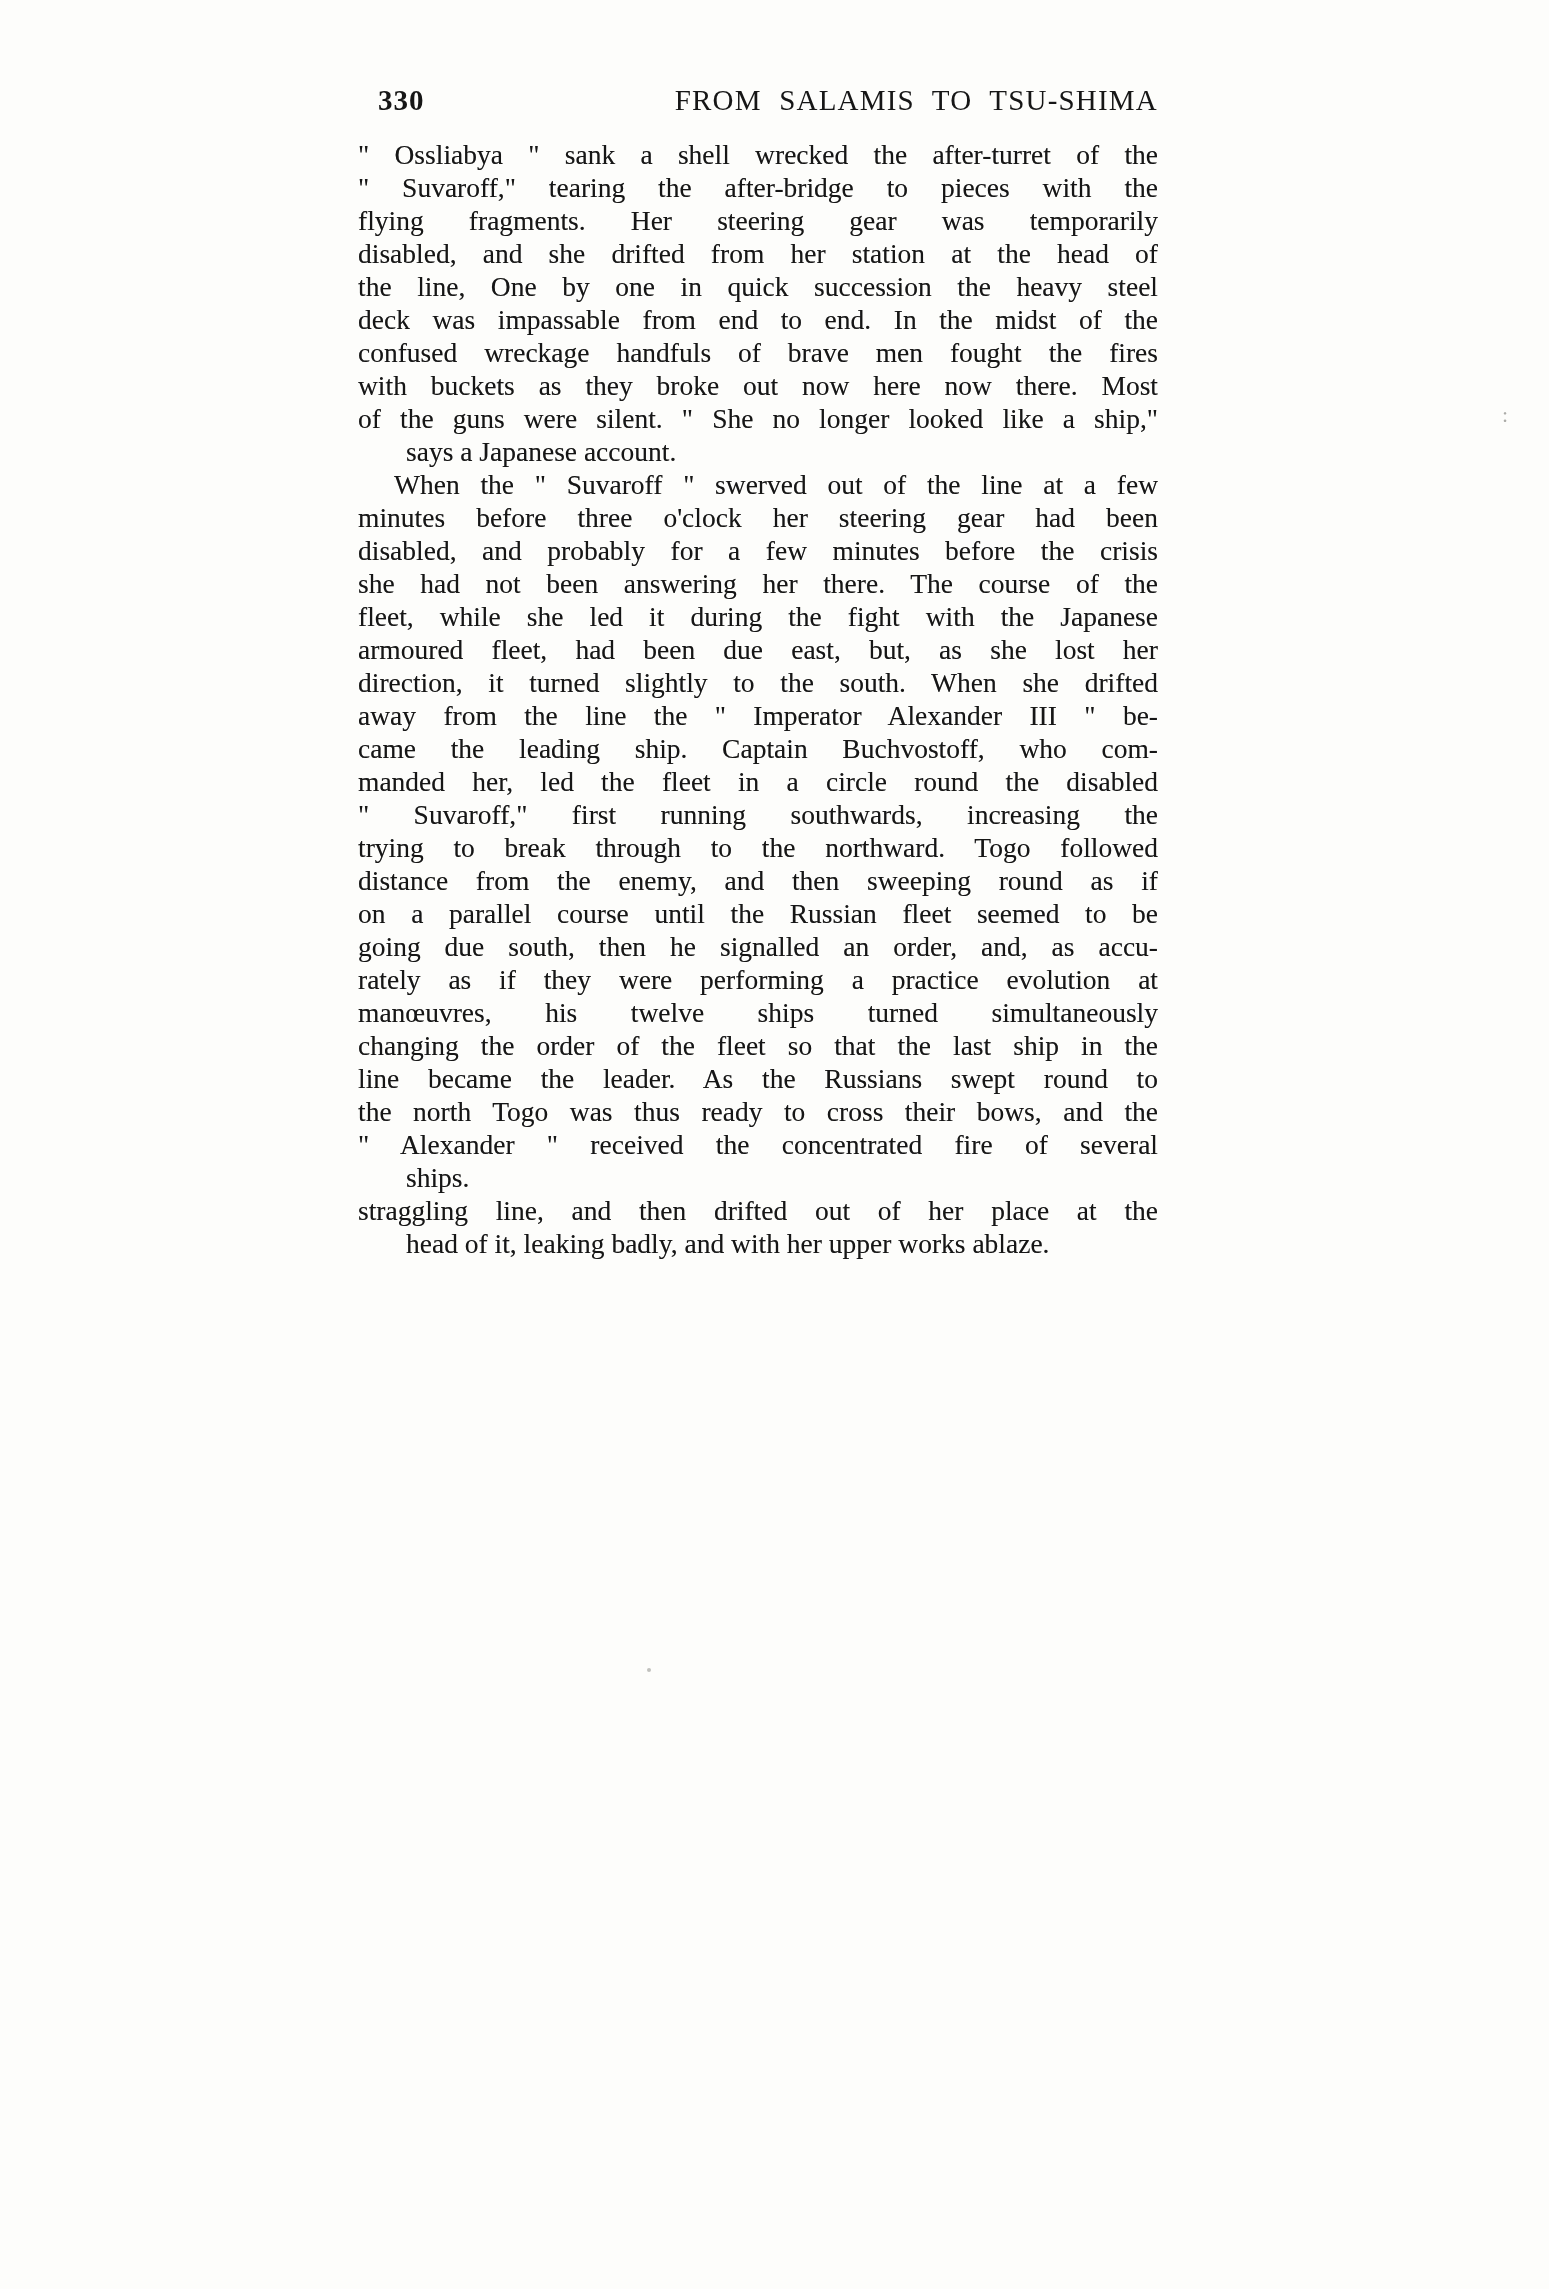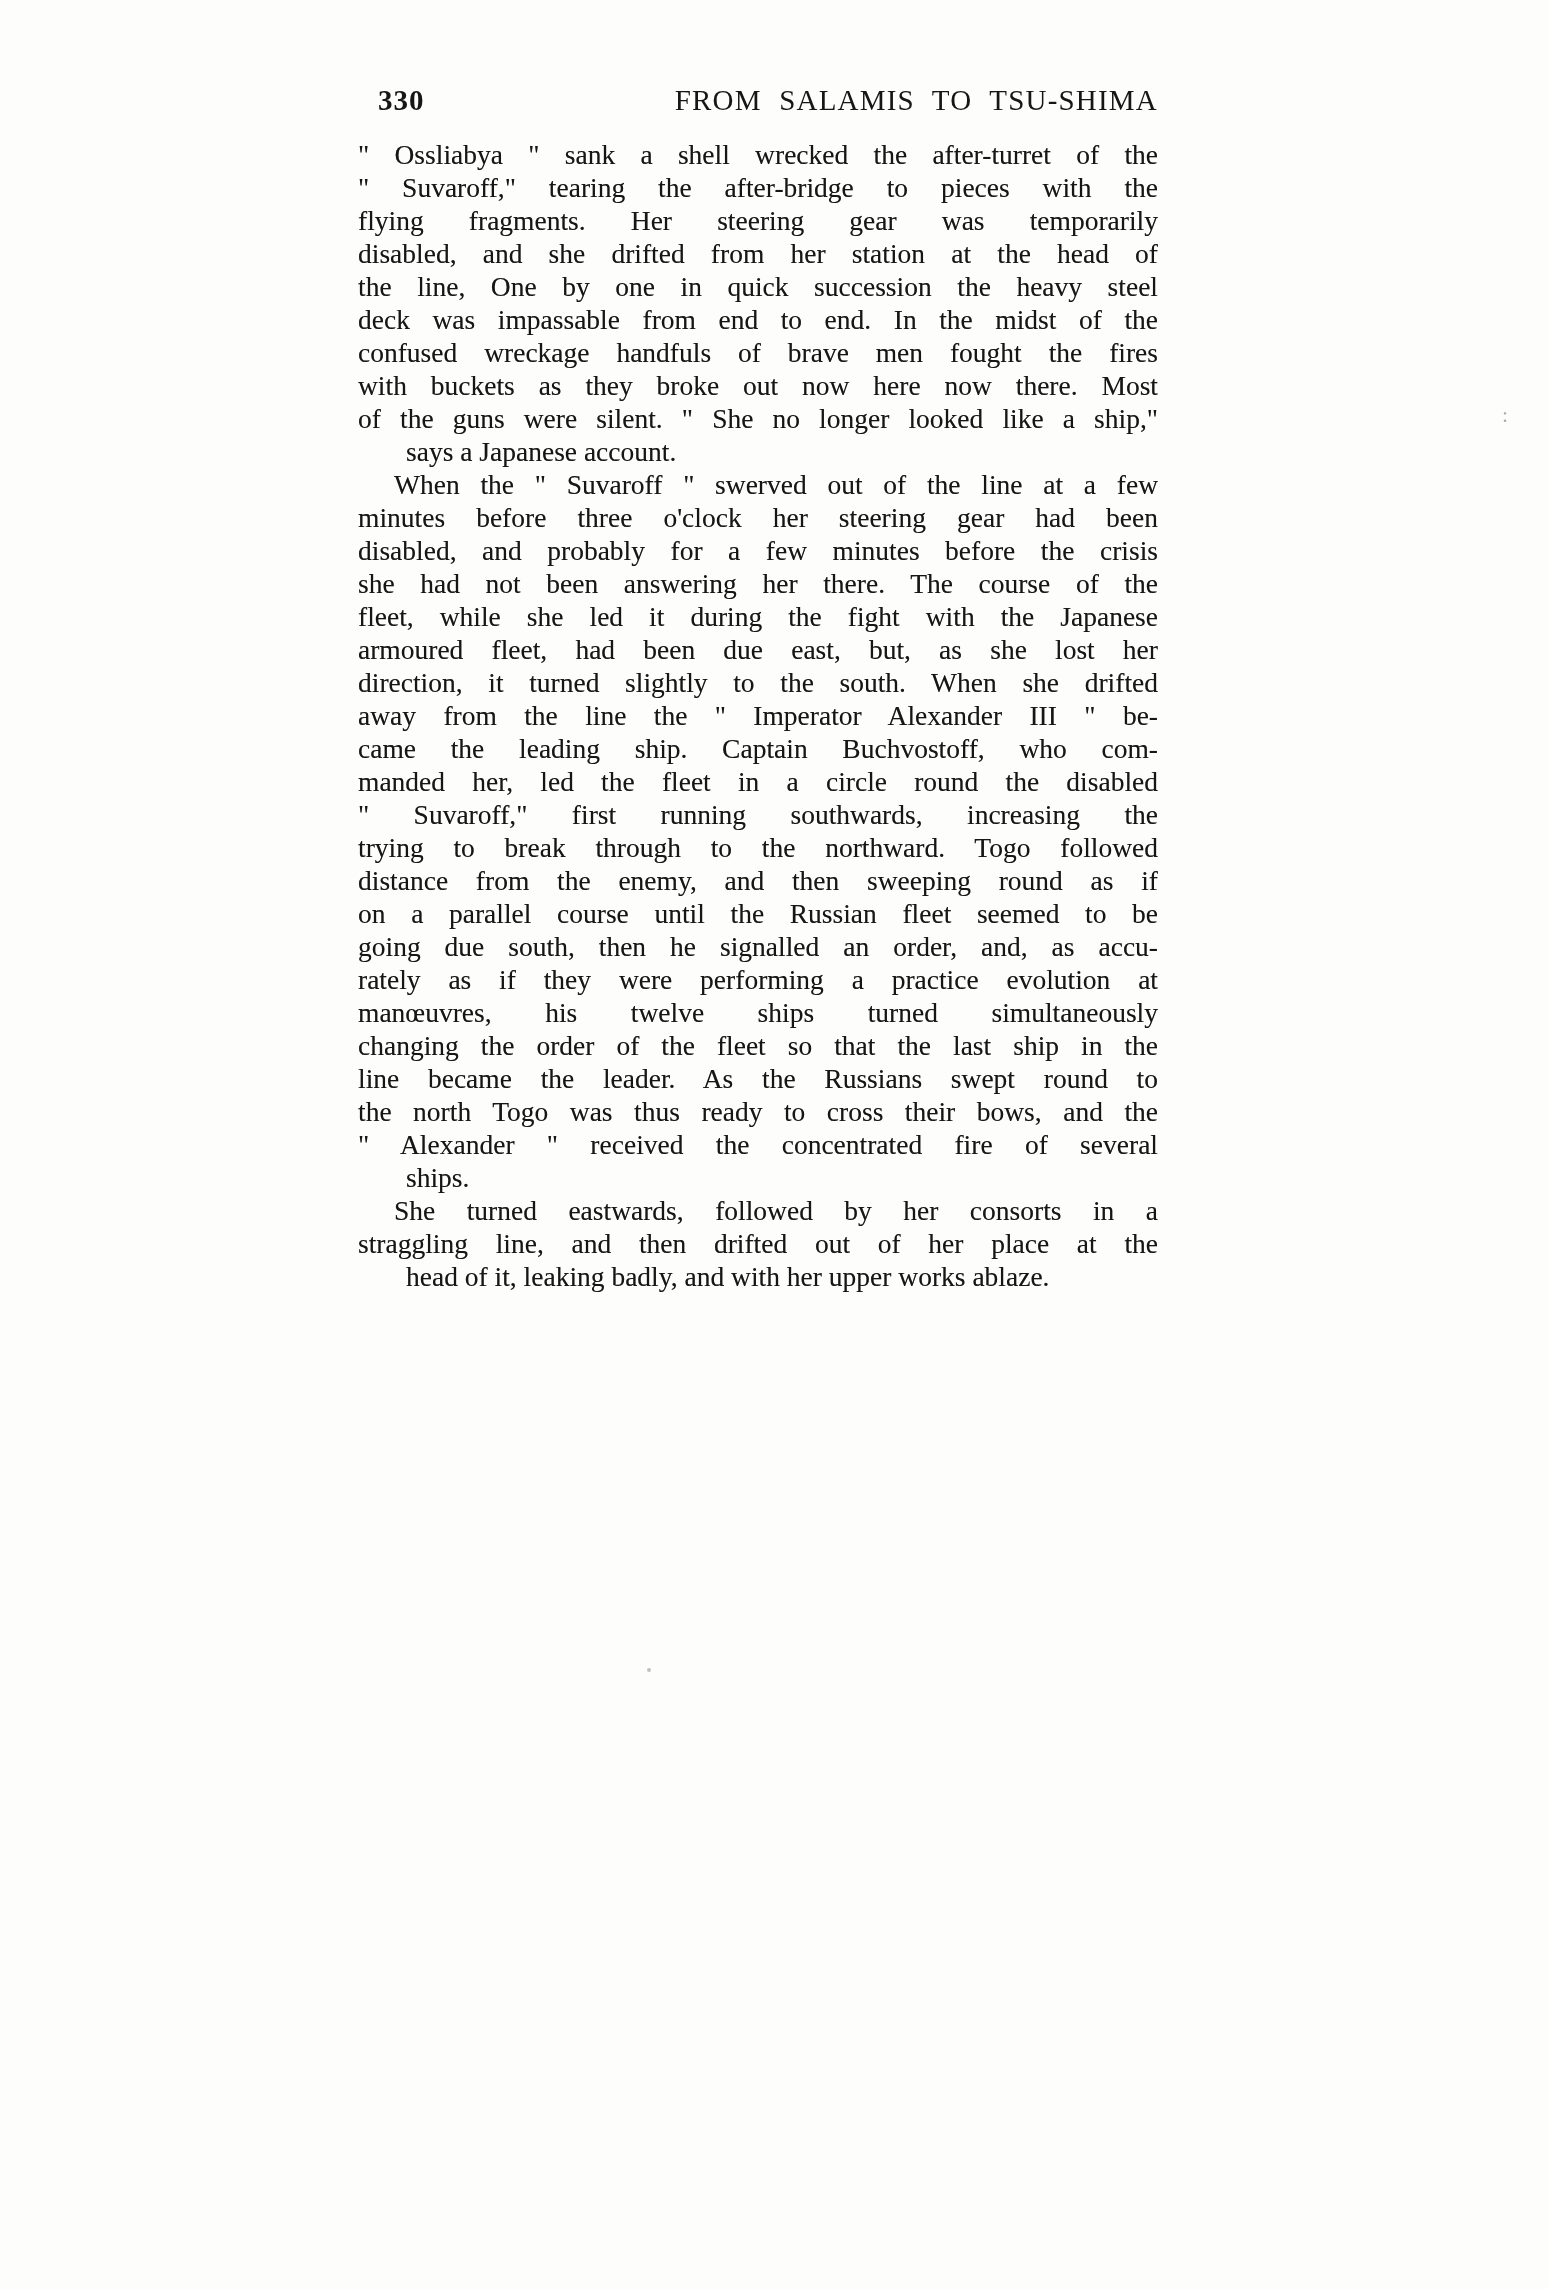--- a/index.html
+++ b/index.html
@@ -119,21 +119,20 @@
         <div class="line">going due south, then he signalled an order, and, as accu-</div>
         <div class="line">rately as if they were performing a practice evolution at</div>
         <div class="line">manœuvres, his twelve ships turned simultaneously</div>
         <div class="line">changing the order of the fleet so that the last ship in the</div>
         <div class="line">line became the leader. As the Russians swept round to</div>
         <div class="line">the north Togo was thus ready to cross their bows, and the</div>
         <div class="line">" Alexander " received the concentrated fire of several</div>
         <div class="line last">ships.</div>
       </div>
       <div class="paragraph">
-        <div class="line indent">She turned eastwards, followed by her consorts in a</div>
         <div class="line">straggling line, and then drifted out of her place at the</div>
         <div class="line last">head of it, leaking badly, and with her upper works ablaze.</div>
       </div>
     </main>
 
 </div>
 
 <span class="scan-speck" style="left:1502px; top:402px;">:</span>
 <span class="scan-dot" style="left:647px; top:1668px;"></span>
 

